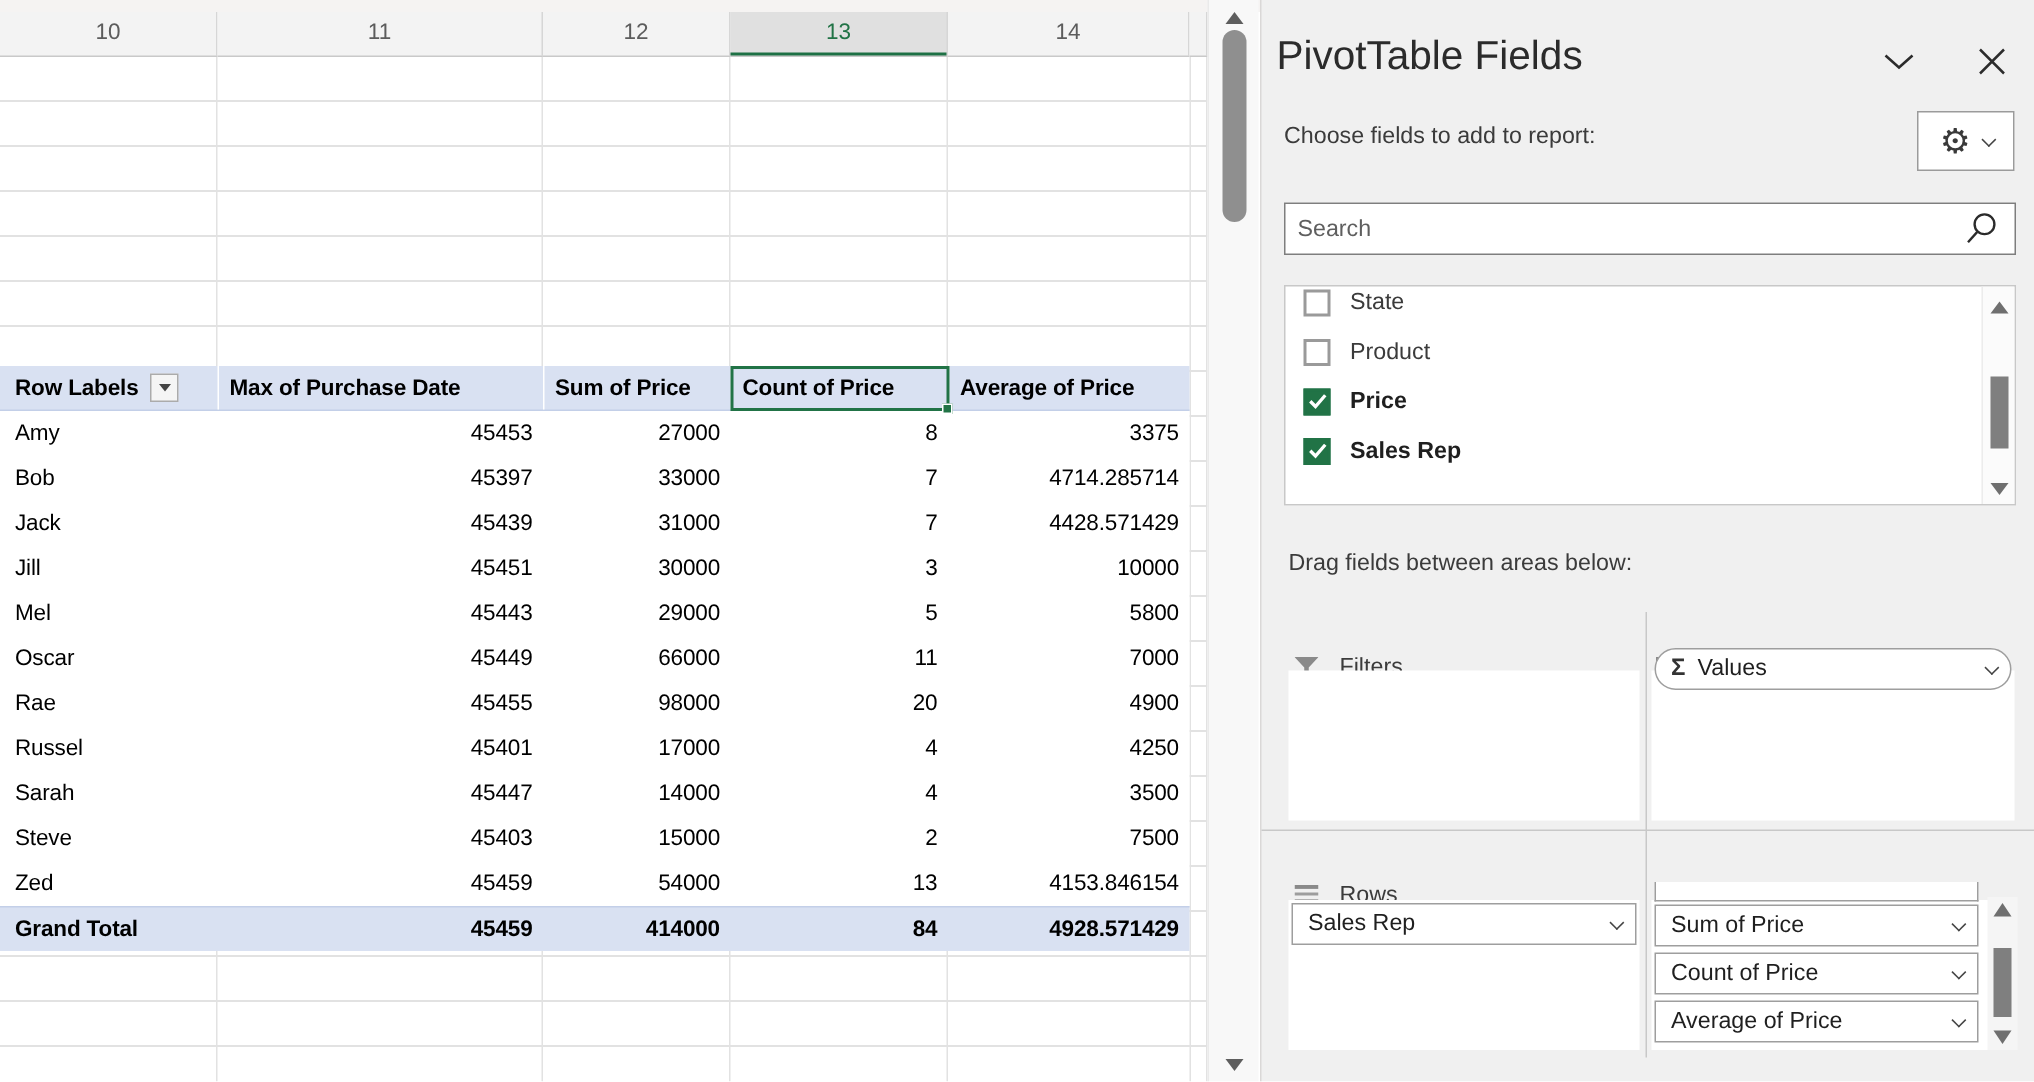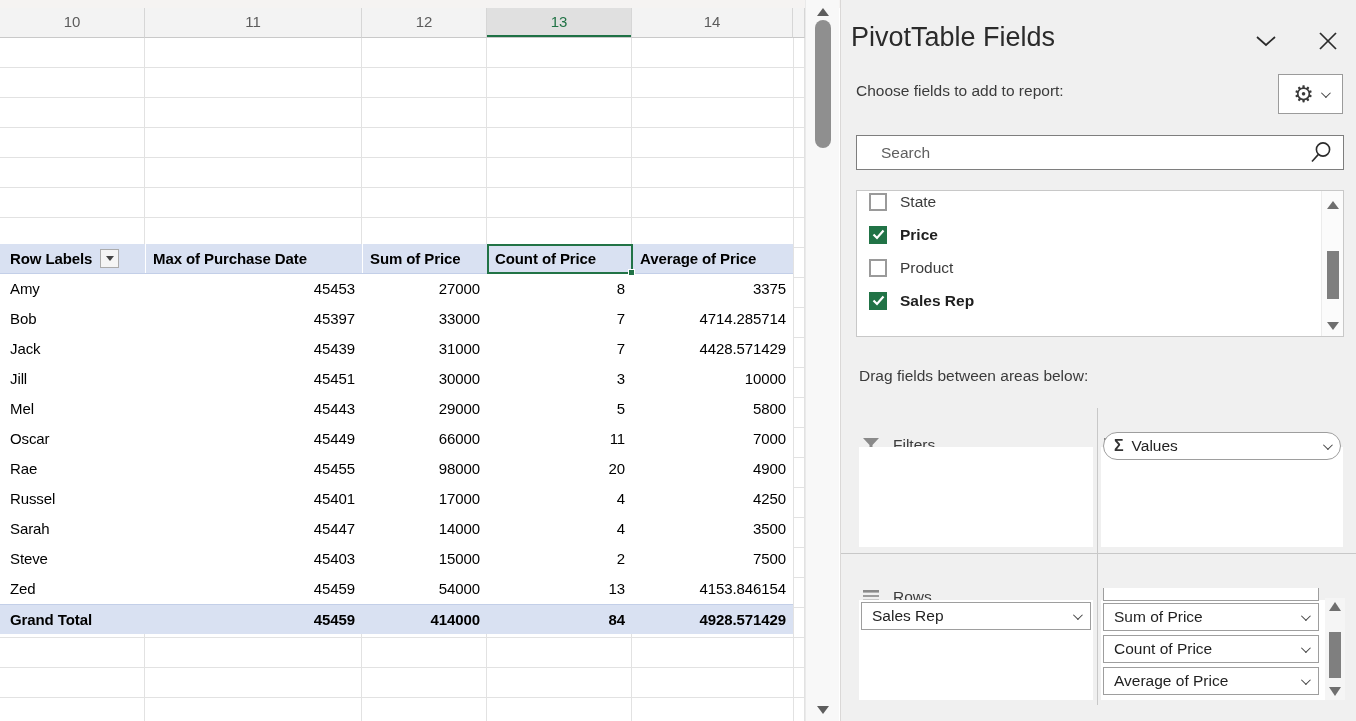--- a/index.html
+++ b/index.html
@@ -56,21 +56,21 @@
   .panel .title { position:absolute; left:10px; top:22px; font-size:27px; color:#2b2b2b; font-weight:normal; }
   .icon-btn { position:absolute; cursor:default; }
   .choose-label { position:absolute; left:15px; top:82px; font-size:15.5px; }
   .gear-btn { position:absolute; left:437px; top:74px; width:65px; height:40px; background:#fff;
               border:1px solid #9b9b9b; display:flex; align-items:center; justify-content:center; gap:7px; }
   .gear-glyph { font-size:23px; color:#3a3a3a; line-height:1; }
   .chev { display:inline-block; width:7px; height:7px; border-right:1.6px solid #444;
           border-bottom:1.6px solid #444; transform:rotate(45deg) translateY(-2px); }
   .search { position:absolute; left:15px; top:135px; width:488px; height:35px; background:#fff;
             border:1px solid #7e7e7e; display:flex; align-items:center; }
-  .search input { flex:1; border:none; outline:none; font-size:15.5px; color:#8b5cf6; padding-left:24px;
+  .search input { flex:1; border:none; outline:none; font-size:15.5px; color:#8b5cf6; padding-left:8px;
                   background:transparent; font-family:"Liberation Sans",sans-serif; }
   .search input::placeholder { color:#5f5f5f; opacity:1; }
   .search svg { margin-right:10px; }
 
   .field-list { position:absolute; left:15px; top:190px; width:488px; height:147px; background:#fff;
                 border:1px solid #c8c8c8; overflow:hidden; }
   .f-row { height:33px; display:flex; align-items:center; padding-left:12px; gap:13px; font-size:15.5px; }
   .f-row.bold .f-label { font-weight:bold; color:#1f1f1f; }
   .cb { width:18px; height:18px; border:2px solid #9a9a9a; background:#fff; flex:0 0 auto;
         display:flex; align-items:center; justify-content:center; }
@@ -269,31 +269,31 @@
         <line x1="9.2" y1="13.6" x2="3" y2="20.5" stroke="#2b2b2b" stroke-width="1.6"></line>
       </svg>
     </div>
 
     <div class="field-list">
       <div id="fieldRows" style="margin-top:-6px">
           <div class="f-row">
             <span class="cb"></span>
             <span class="f-label">State</span>
           </div>
+          <div class="f-row">
+            <span class="cb"></span>
+            <span class="f-label">Product</span>
+          </div>
           <div class="f-row bold">
             <span class="cb on">
               <svg width="13" height="11">
                 <polyline points="1.5,5.5 5,9 11.5,1.5" fill="none" stroke="#fff" stroke-width="2.2"></polyline>
               </svg>
             </span>
             <span class="f-label">Price</span>
-          </div>
-          <div class="f-row">
-            <span class="cb"></span>
-            <span class="f-label">Product</span>
           </div>
           <div class="f-row bold">
             <span class="cb on">
               <svg width="13" height="11">
                 <polyline points="1.5,5.5 5,9 11.5,1.5" fill="none" stroke="#fff" stroke-width="2.2"></polyline>
               </svg>
             </span>
             <span class="f-label">Sales Rep</span>
           </div>
         </div>

